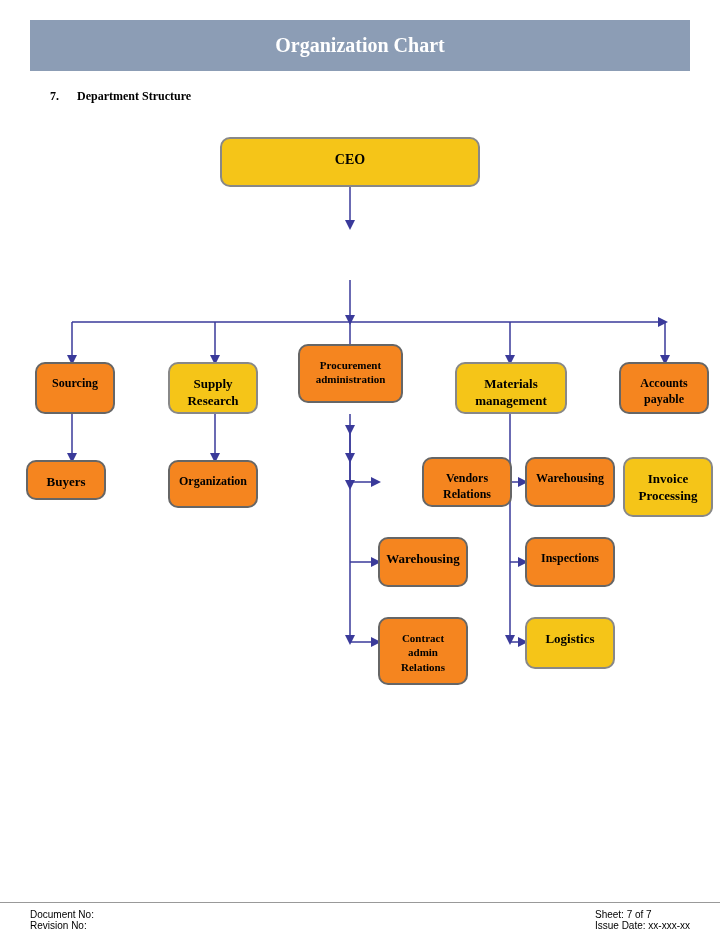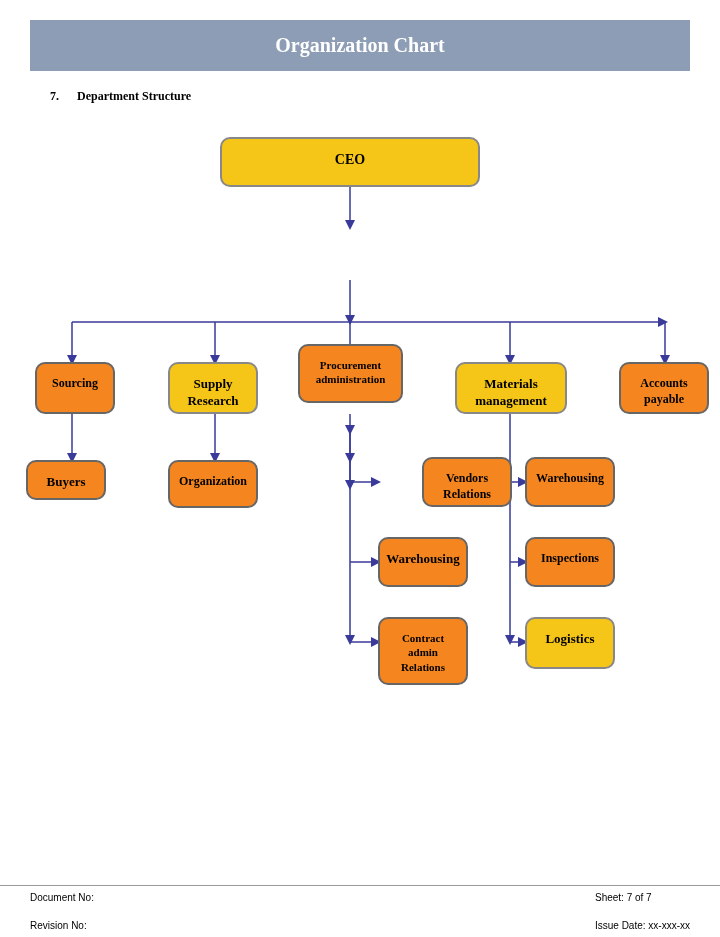--- a/index.html
+++ b/index.html
@@ -79,21 +79,20 @@
       padding: 6px 30px;
       display: flex;
       justify-content: space-between;
       font-size: 10px;
       font-family: Arial, sans-serif;
       margin: 0 0 0 0;
     }
     .footer-left, .footer-right {
       display: flex;
       flex-direction: column;
-      gap: 17px;
     }
   </style>
 </head>
 <body>
 
 <div class="page">
   <div class="header-bar">
     <h1>Organization Chart</h1>
   </div>
 
@@ -204,20 +203,23 @@
     </div>
 
     <div class="node" style="left:505px; top:505px; width:90px; height:52px; font-size:13px; font-weight:bold;">
       <span>Logistics</span>
     </div>
 
     <div class="node orange" style="left:505px; top:425px; width:90px; height:50px; font-size:12px;">
       <span>Inspections</span>
     </div>
 
+    <div class="node" style="left:603px; top:345px; width:90px; height:60px; font-size:13px; font-weight:bold;">
+      <span>Invoice<br>Processing</span>
+    </div>
 
   </div>
 
   <div class="footer">
     <div class="footer-left">
       <span>Document No:</span>
       <span>Revision No:</span>
     </div>
     <div class="footer-right" style="text-align:left;">
       <span>Sheet: 7 of 7</span>

